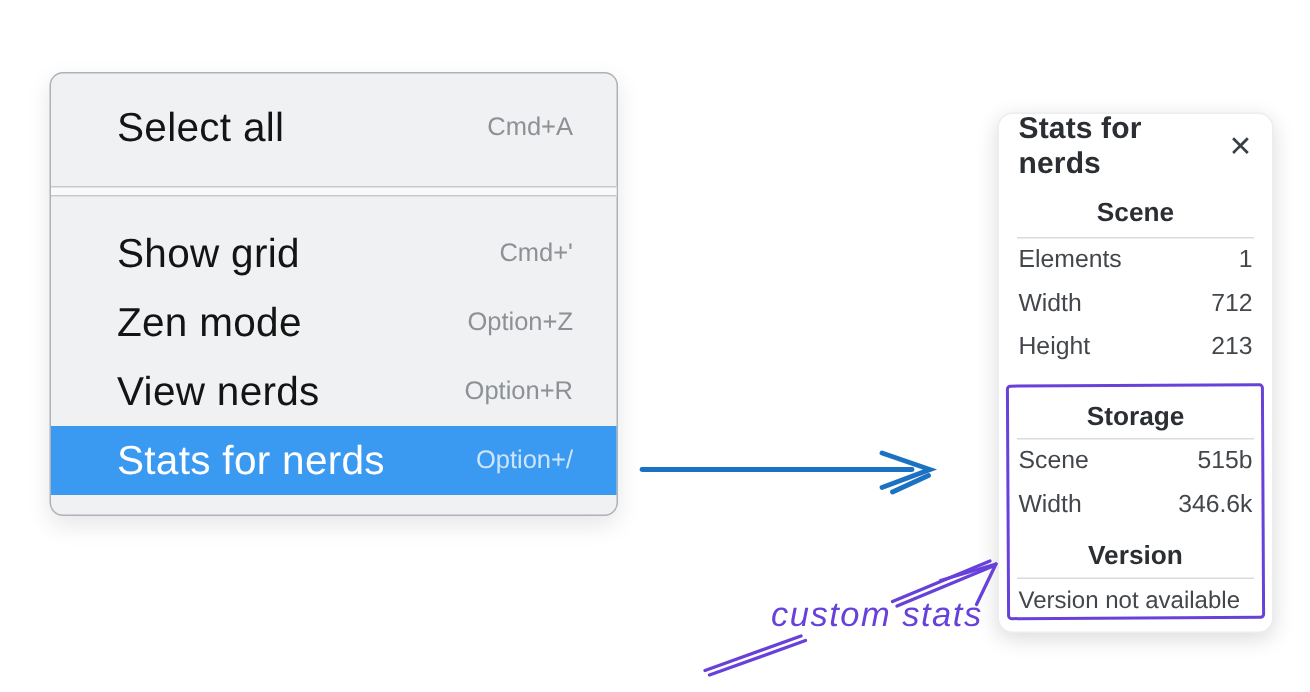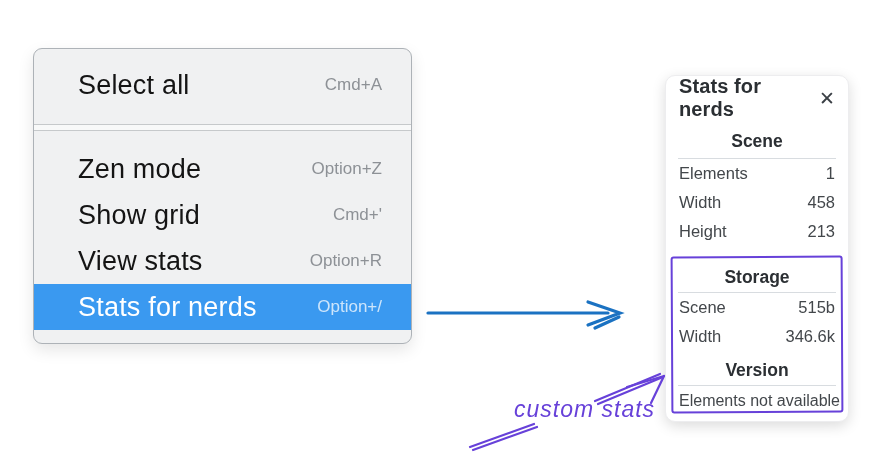--- a/index.html
+++ b/index.html
@@ -173,29 +173,29 @@
   <div class="menu">
     <div class="menu-section-top">
       <div class="menu-row">
         <span class="menu-label">Select all</span>
         <span class="menu-shortcut">Cmd+A</span>
       </div>
     </div>
     <div class="menu-divider"></div>
     <div class="menu-section-bottom">
       <div class="menu-row">
+        <span class="menu-label">Show grid</span>
+        <span class="menu-shortcut">Cmd+'</span>
+      </div>
+      <div class="menu-row">
         <span class="menu-label">Zen mode</span>
         <span class="menu-shortcut">Option+Z</span>
       </div>
       <div class="menu-row">
-        <span class="menu-label">Show grid</span>
-        <span class="menu-shortcut">Cmd+'</span>
-      </div>
-      <div class="menu-row">
-        <span class="menu-label">View stats</span>
+        <span class="menu-label">View nerds</span>
         <span class="menu-shortcut">Option+R</span>
       </div>
       <div class="menu-row highlighted">
         <span class="menu-label">Stats for nerds</span>
         <span class="menu-shortcut">Option+/</span>
       </div>
     </div>
   </div>
 
   <svg class="arrow-svg" style="left:420px; top:284px;" width="250" height="60" viewBox="0 0 250 60">
@@ -213,41 +213,41 @@
     </div>
 
     <div class="section-heading">Scene</div>
     <div class="divider"></div>
     <div class="stat-row">
       <span>Elements</span>
       <span>1</span>
     </div>
     <div class="stat-row">
       <span>Width</span>
-      <span>458</span>
+      <span>712</span>
     </div>
     <div class="stat-row">
       <span>Height</span>
       <span>213</span>
     </div>
 
     <div class="section-heading tight">Storage</div>
     <div class="divider thin"></div>
     <div class="stat-row">
       <span>Scene</span>
       <span>515b</span>
     </div>
     <div class="stat-row">
       <span>Width</span>
       <span>346.6k</span>
     </div>
 
     <div class="section-heading tight2">Version</div>
     <div class="divider thin"></div>
-    <div class="version-note">Elements not available</div>
+    <div class="version-note">Version not available</div>
 
     <div class="highlight-rect"></div>
   </div>
 
   <div class="custom-note">custom stats</div>
 
   <svg class="arrow-svg" style="left:460px; top:365px;" width="215" height="94" viewBox="0 0 215 94">
     <g stroke="#6741d9" stroke-width="2.2" stroke-linecap="round" fill="none">
       <line x1="13" y1="85" x2="77" y2="62"></line>
       <line x1="10" y1="82" x2="74" y2="59"></line>

